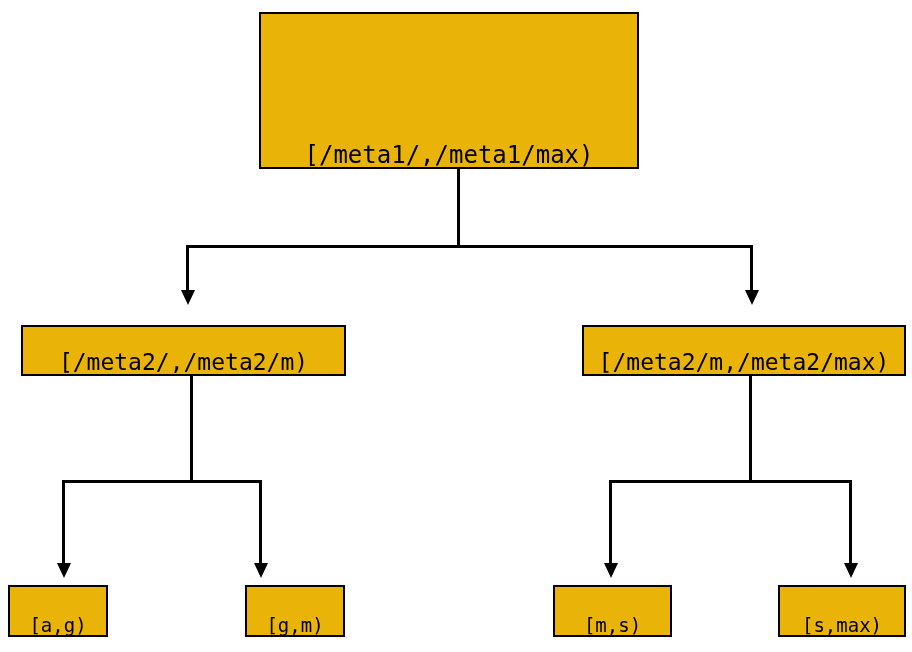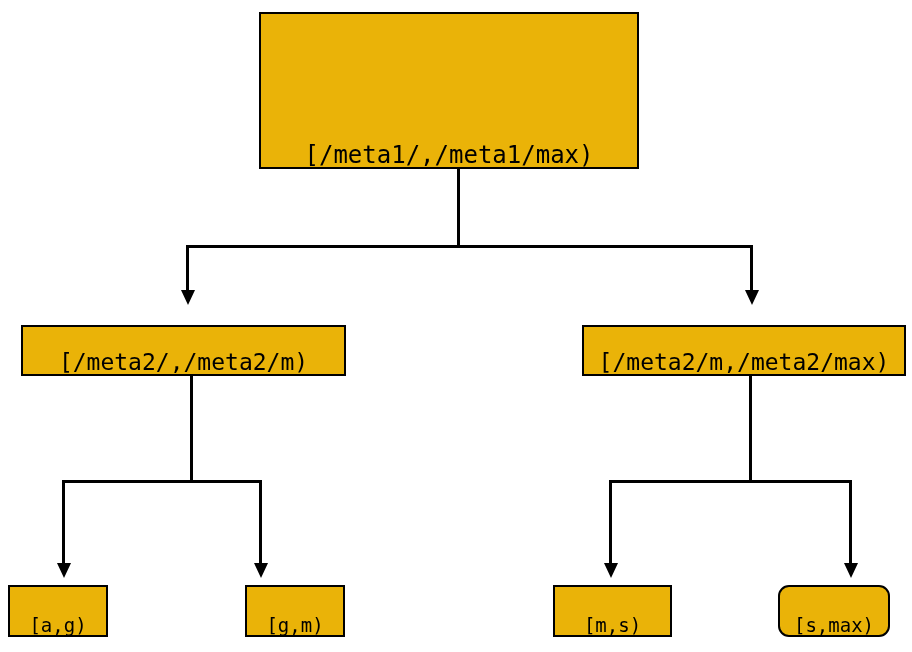--- a/index.html
+++ b/index.html
@@ -58,21 +58,21 @@
   #node-l2-left .node-label,
   #node-l2-right .node-label { font-size: 23px; }
   
   .leaf {
     top: 585px;
     height: 52px;
   }
   #node-leaf-0 { left: 8px;   width: 100px; }
   #node-leaf-1 { left: 205px; width: 100px; margin-left: 40px; }
   #node-leaf-2 { left: 553px; width: 119px; }
-  #node-leaf-3 { left: 778px; width: 112px; border-radius: 11px; }
+  #node-leaf-3 { left: 778px; width: 128px; }
   .leaf .node-label { font-size: 19px; }
 
   
   .vline {
     position: absolute;
     width: 3px;
     background: #000000;
   }
   .hline {
     position: absolute;

